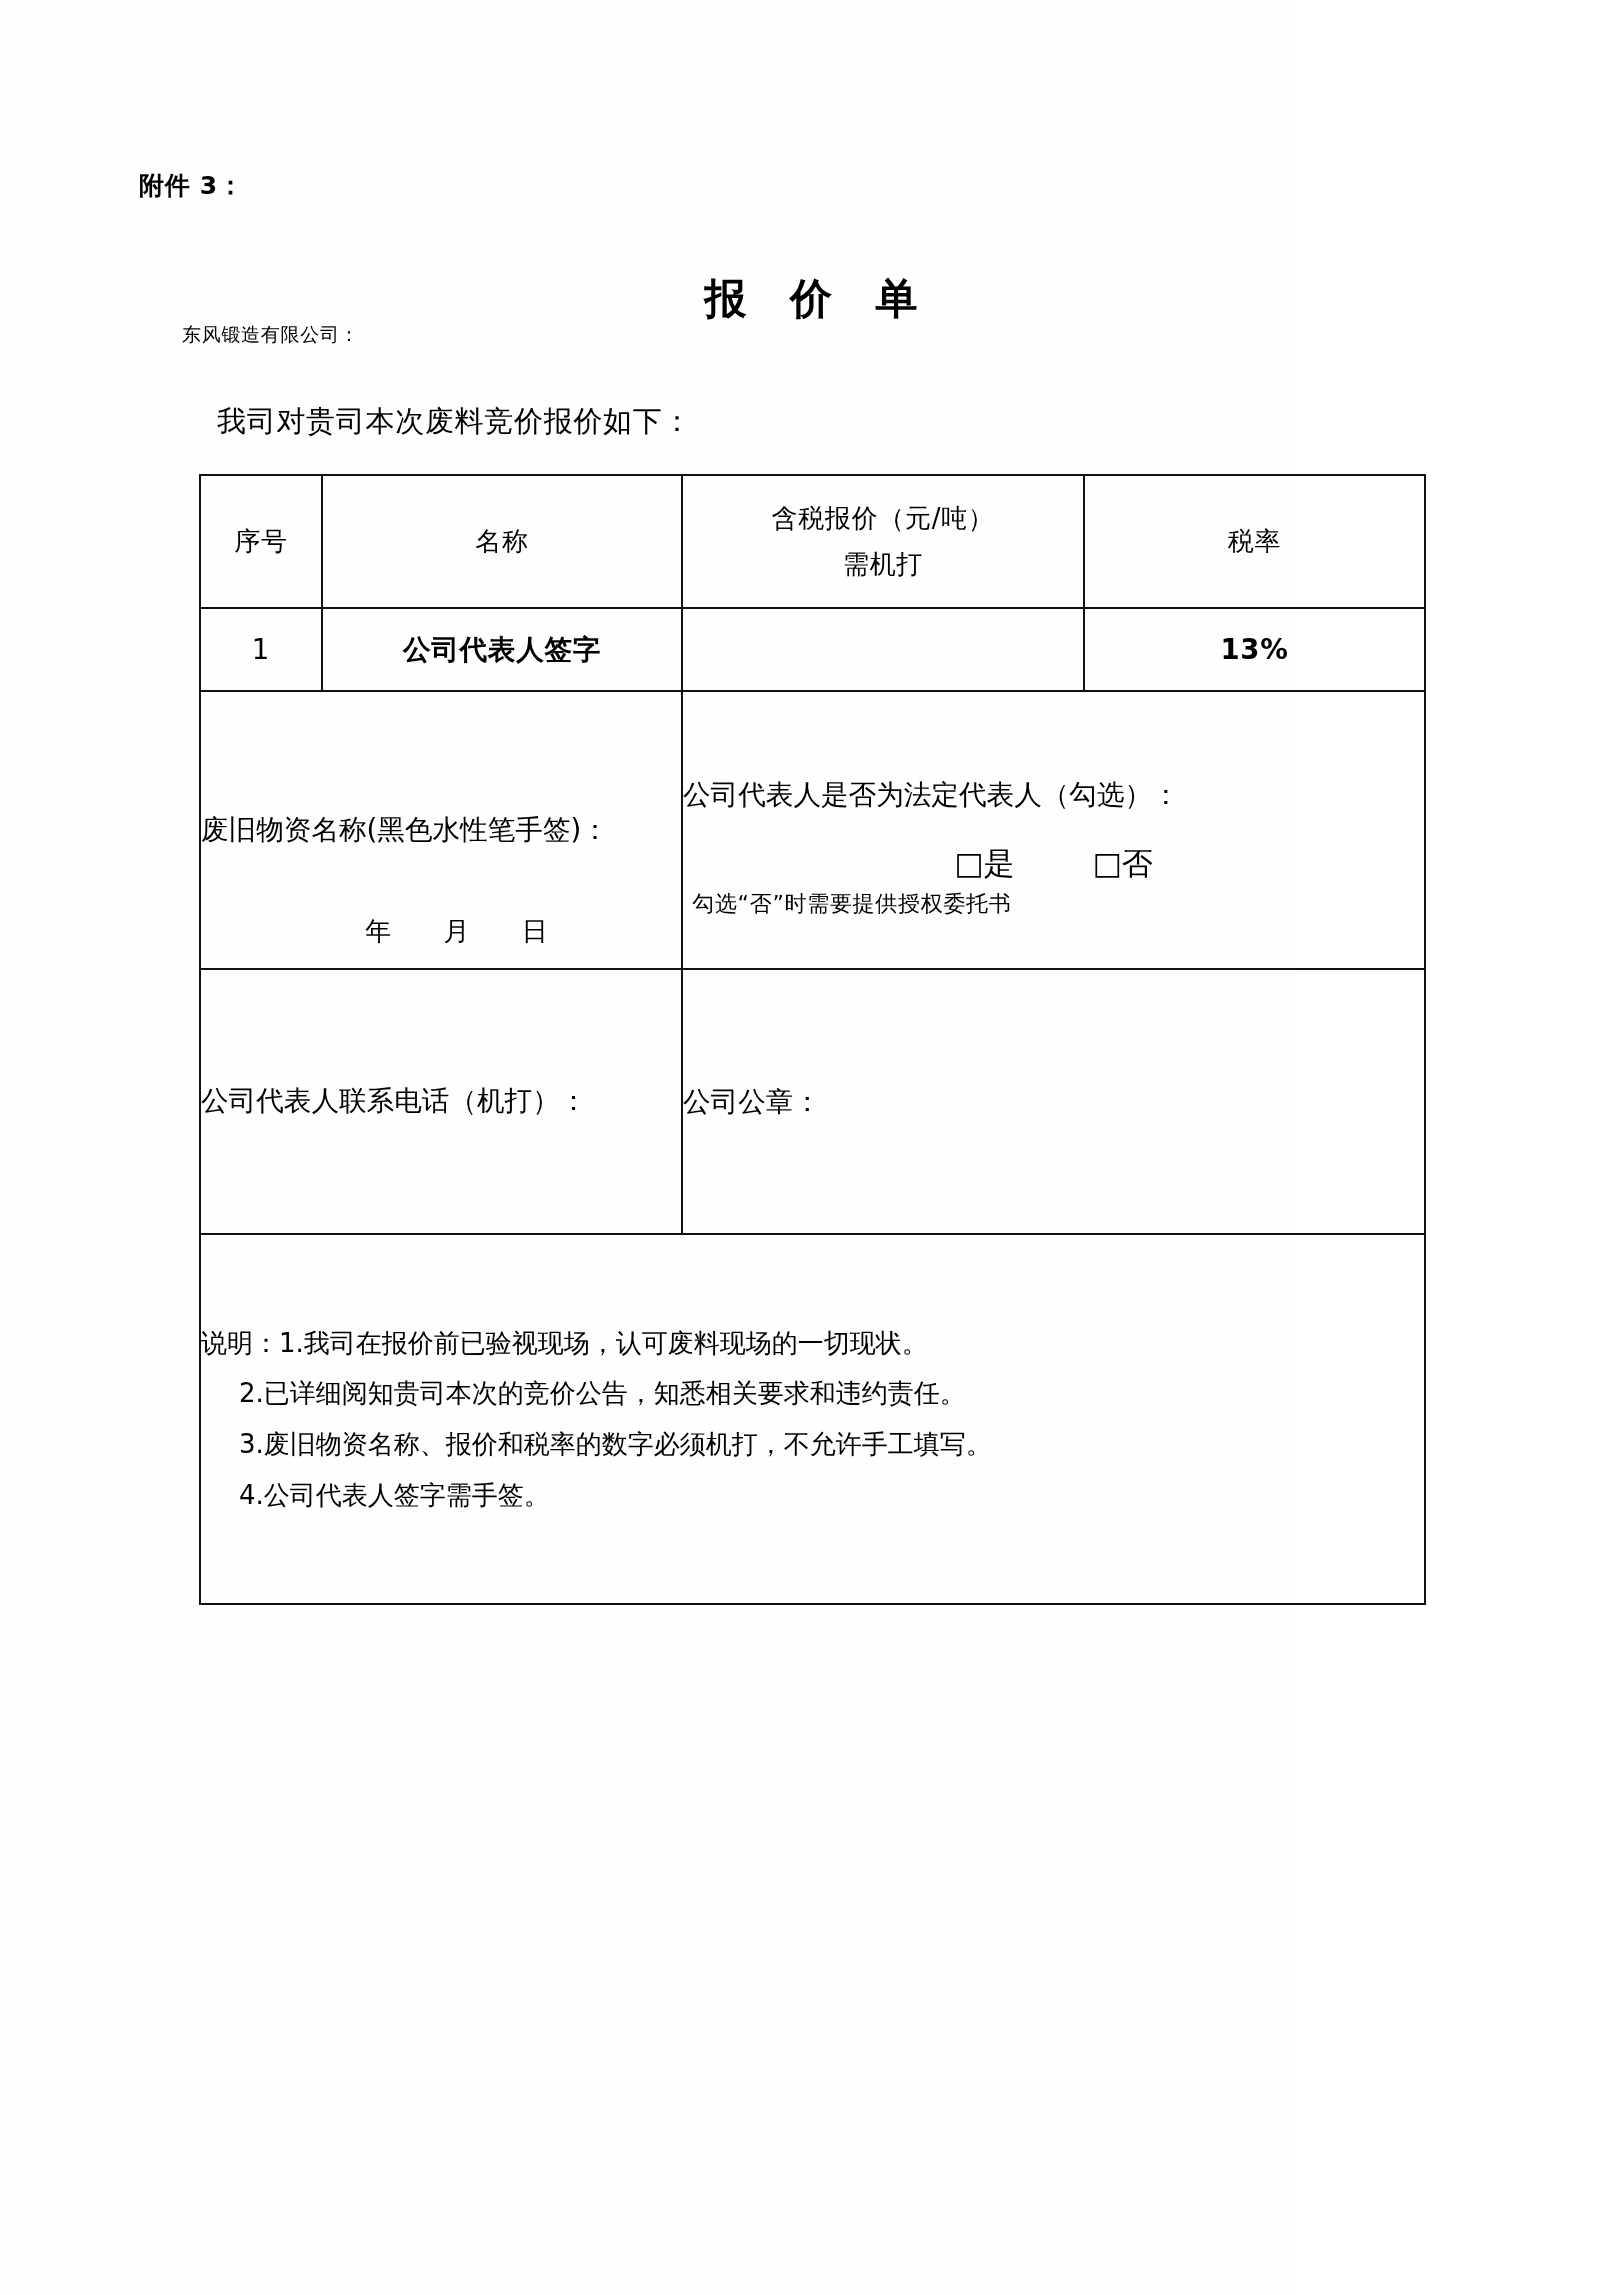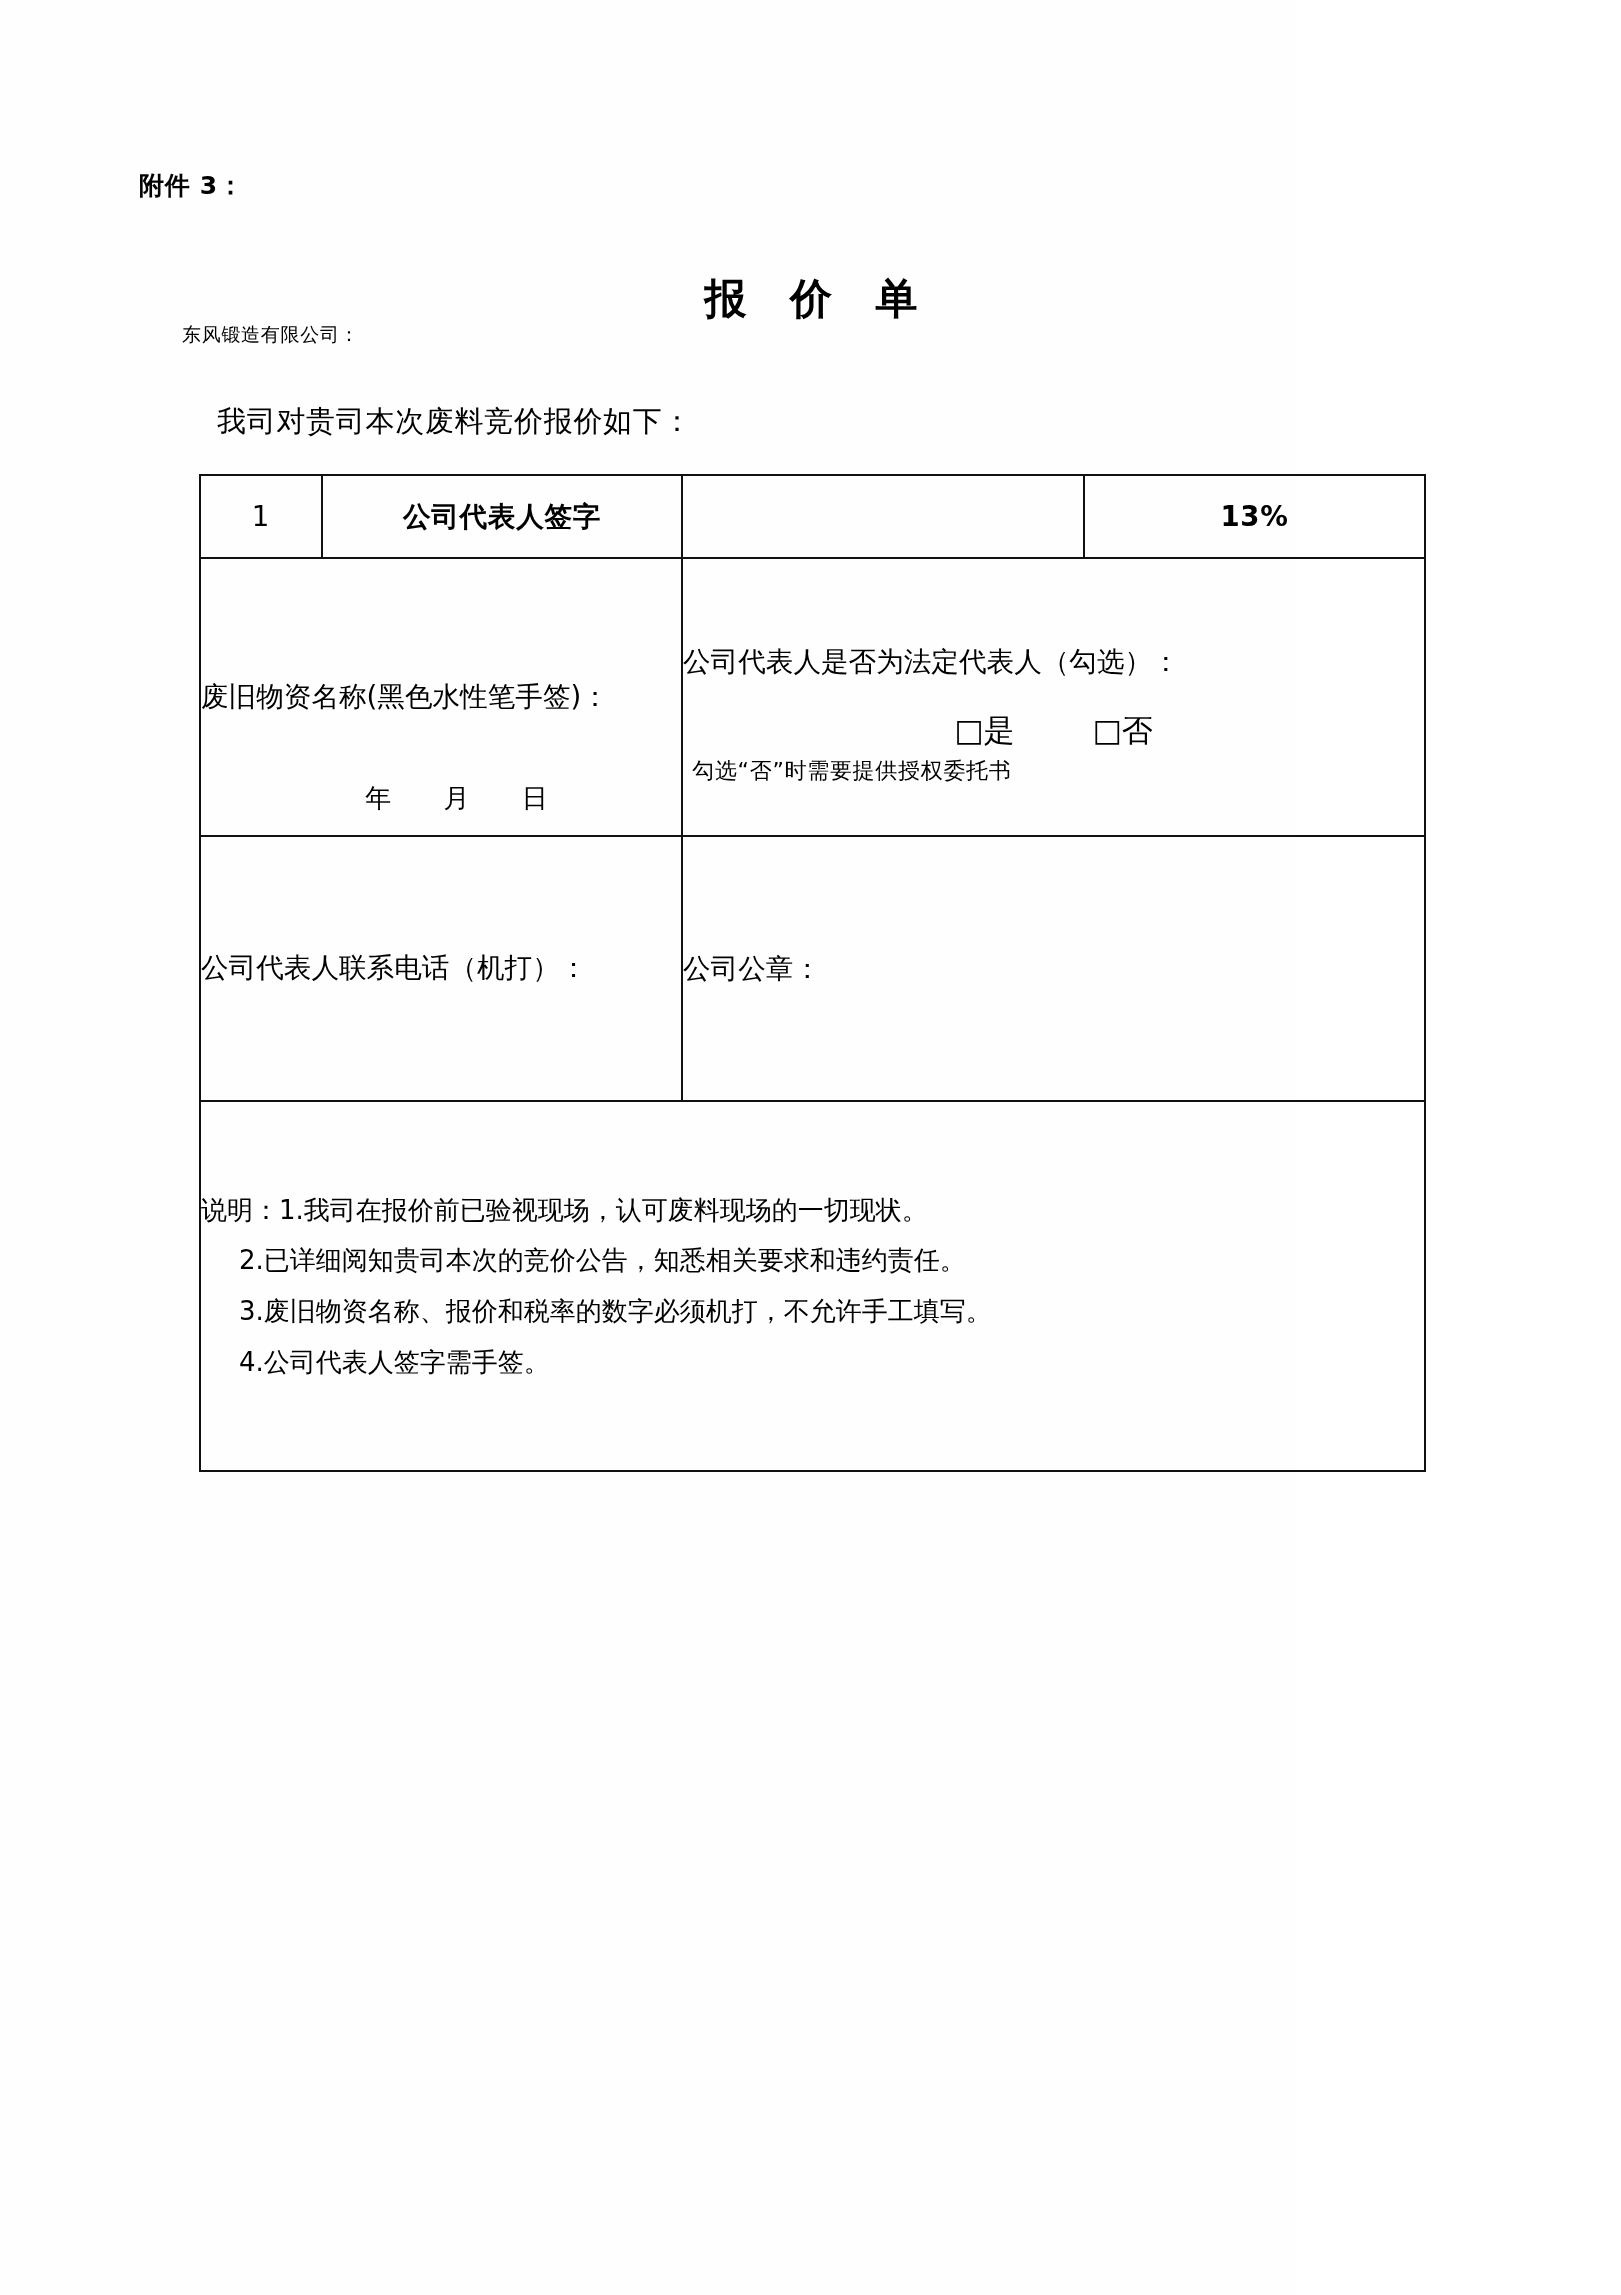--- a/index.html
+++ b/index.html
@@ -179,20 +179,29 @@
   <div class="intro">我司对贵司本次废料竞价报价如下：</div>
 
   <table class="main">
     <colgroup>
       <col class="c-seq">
       <col class="c-name">
       <col class="c-price">
       <col class="c-rate">
     </colgroup>
     <tbody>
+      <tr>
+        <td class="th-cell">序号</td>
+        <td class="th-cell">名称</td>
+        <td class="th-cell">
+          <span class="l1">含税报价（元/吨）</span>
+          <span class="l2">需机打</span>
+        </td>
+        <td class="th-cell">税率</td>
+      </tr>
 
       <tr class="row1">
         <td>1</td>
         <td class="nm">公司代表人签字</td>
         <td></td>
         <td class="rate">13%</td>
       </tr>
 
       <tr>
         <td class="sig-left" colspan="2">

